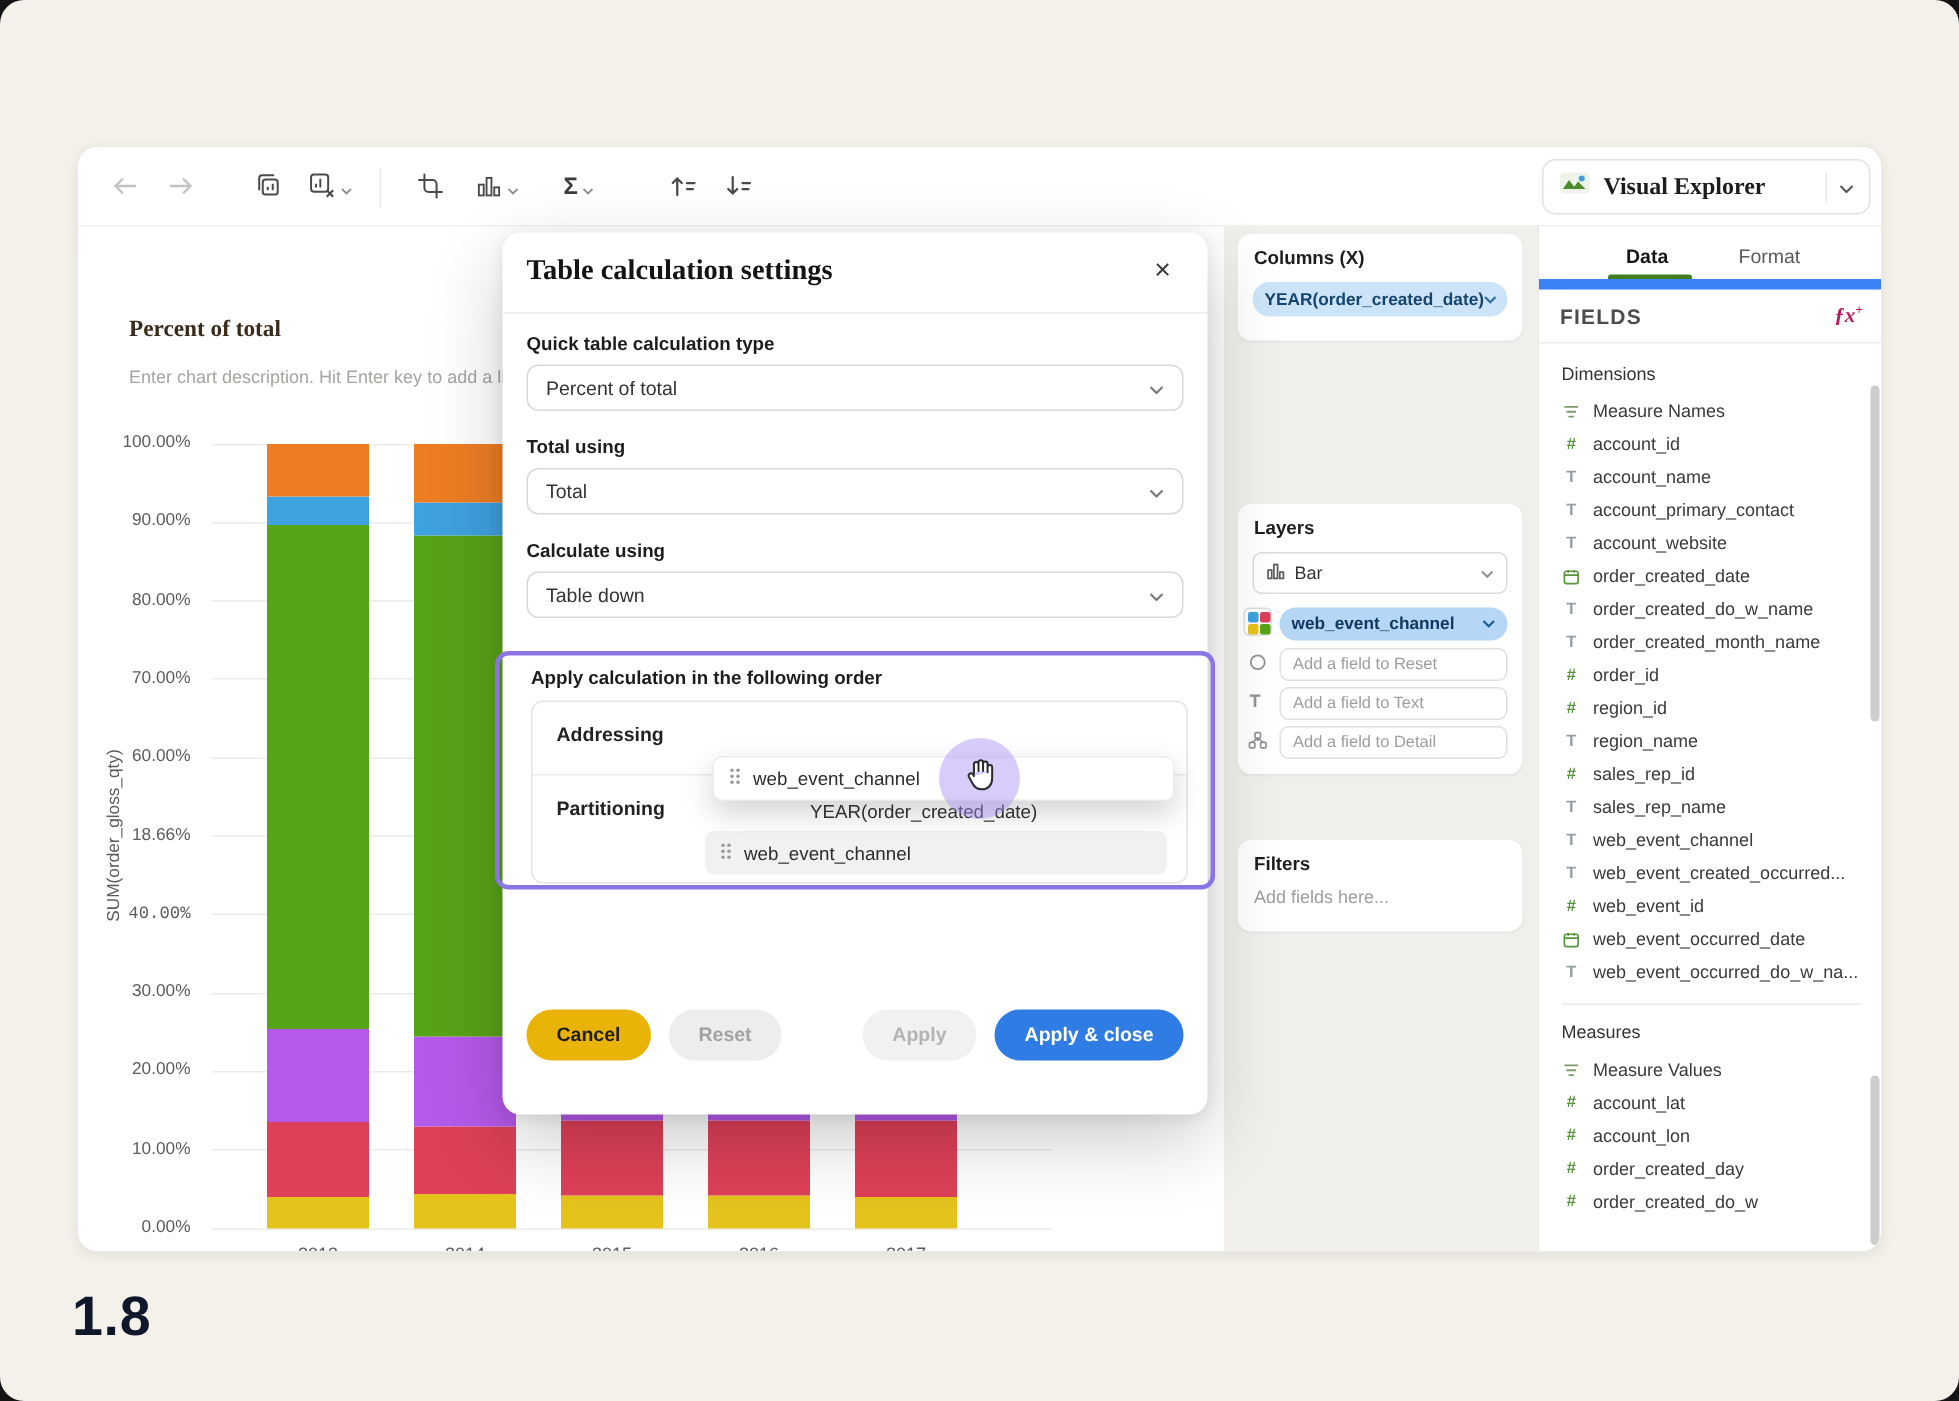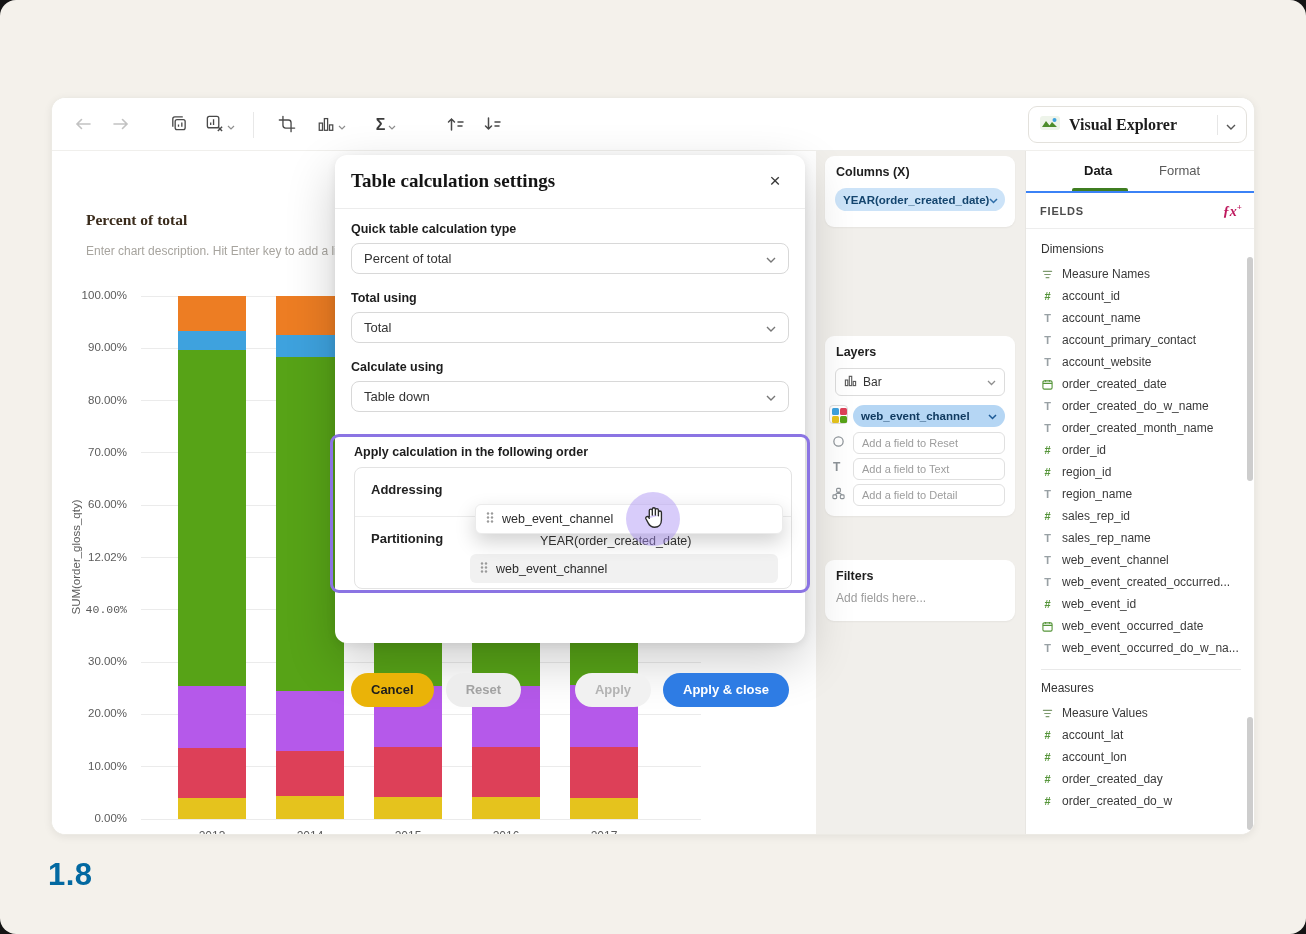--- a/index.html
+++ b/index.html
@@ -48,40 +48,40 @@
                  display:flex; align-items:center; padding:0 8px; gap:6px; font-size:12px; color:#333; cursor:pointer;}
   .add-field { position:absolute; border:1px solid #e0e0e0; border-radius:6px; background:#fff;
                display:flex; align-items:center; padding:0 8px; font-size:11px; color:#9d9d9d; cursor:text; }
   .row-icon { position:absolute; display:flex; align-items:center; justify-content:center; color:#8d9398; }
   .palette-box { position:absolute; width:19px; height:19px; border:1px solid #ddd; border-radius:4px; background:#fff;
                  display:grid; grid-template-columns:7px 7px; grid-template-rows:7px 7px; gap:1px; padding:1.5px; }
   .palette-box i { border-radius:1.5px; }
 
   
   .fields-panel { position:absolute; left:973px; top:53px; width:231px; height:685px; background:#fff; border-left:1px solid #e8e6e2; }
-  .tabs { position:relative; height:42px; border-bottom:2px solid #3b82f6; }
+  .tabs { position:relative; height:42px; border-bottom:7px solid #3b82f6; }
   .tab { position:absolute; top:12px; font-size:13px; cursor:pointer; }
   .tab.active { font-weight:700; color:#171717; }
   .tab.inactive { color:#5a5a5a; }
   .tab-underline { position:absolute; bottom:0; left:46px; width:56px; height:3px; background:#3f7d20; border-radius:2px 2px 0 0; }
   .fields-header { height:36px; border-bottom:1px solid #ededed; display:flex; align-items:center; padding:0 14px; }
-  .fields-header .hd { font-size:11px; font-weight:700; letter-spacing:.8px; color:#4c4c4c; flex:1; }
+  .fields-header .hd { font-size:14px; font-weight:700; letter-spacing:.8px; color:#4c4c4c; flex:1; }
   .fx { font-family:"Liberation Serif", serif; font-style:italic; font-weight:700; color:#be185d; font-size:14px; cursor:pointer; }
   .fx sup { font-size:9px; font-style:normal; }
   .panel-scroll { padding:13px 0 0 15px; }
   .section-label { font-size:12px; color:#333; margin-bottom:7px; }
   .field-row { height:22px; display:flex; align-items:center; gap:8px; font-size:12px; color:#3a3a3a; cursor:grab; }
   .fi { width:13px; display:inline-flex; justify-content:center; font-size:11px; font-weight:700; }
   .fi-num { color:#56953a; }
   .fi-text { color:#98a0a4; }
   .list-divider { height:1px; background:#e9e9e9; margin:10px 15px 11px 0; }
   .scroll-thumb { position:absolute; right:3px; width:6px; background:#cdcdcd; border-radius:3px; }
 
   
-  .modal { position:absolute; left:335px; top:155px; width:470px; height:488px; background:#fff; border-radius:12px;
+  .modal { position:absolute; left:335px; top:155px; width:470px; height:588px; background:#fff; border-radius:12px;
            box-shadow:0 18px 50px rgba(0,0,0,.20), 0 2px 10px rgba(0,0,0,.08); z-index:20; }
   .modal-title { position:absolute; left:16px; top:15px; font-family:"Liberation Serif", serif;
                  font-size:19px; font-weight:700; color:#141414; }
   .modal-close { position:absolute; right:16px; top:12px; width:28px; height:28px; border:none; background:transparent;
                  font-size:19px; color:#3a3a3a; cursor:pointer; }
   .modal-hd-divider { position:absolute; left:0; right:0; top:53px; height:1px; background:#ececec; }
   .modal-body { position:absolute; left:16px; right:16px; top:53px; }
   .m-label { font-size:12.5px; font-weight:700; color:#1d1d1d; margin-top:17px; }
   .m-label.first { margin-top:14px; }
   .m-select { height:31px; border:1px solid #d8d8d8; border-radius:8px; display:flex; align-items:center;
@@ -102,21 +102,21 @@
                  background:rgba(168,142,244,.45); z-index:6; display:flex; align-items:center; justify-content:center; }
   .note-box { position:absolute; left:16px; right:16px; top:447px; height:33px; background:#efefef; border-radius:8px;
               display:flex; align-items:center; padding:0 12px; font-size:12.5px; color:#2e2e2e; }
   .modal-footer { position:absolute; left:16px; right:16px; top:517px; height:35px; display:flex; align-items:center; gap:12px; }
   .btn { height:34px; border:none; border-radius:17px; padding:0 20px; font-size:13px; font-weight:700; cursor:pointer; }
   .btn-cancel { background:#eab308; color:#1d1d1d; }
   .btn-reset { background:#ededed; color:#a2a2a2; }
   .btn-apply { background:#f1f1f1; color:#b3b3b3; margin-left:auto; }
   .btn-apply-close { background:#2e7ce4; color:#fff; }
 
-  .version-label { position:absolute; left:48px; top:857px; font-size:31px; font-weight:800; color:#0369a1; letter-spacing:.5px; }
+  .version-label { position:absolute; left:48px; top:857px; font-size:37px; font-weight:800; color:#0f172a; letter-spacing:.5px; }
 </style>
 </head>
 <body>
 
 <div class="canvas">
   <div class="window">
 
     <div class="toolbar">
       <button class="tb-btn" style="left:16px;width:30px;">
         <span><svg width="18" height="14" viewBox="0 0 18 14" fill="none" stroke="#c2c2c2" stroke-width="1.6" stroke-linecap="round">
@@ -202,21 +202,21 @@
     <div class="chart-pane">
       <div class="chart-title">Percent of total</div>
       <div class="chart-subtitle">Enter chart description. Hit Enter key to add a lin</div>
       <div class="ylabel">SUM(order_gloss_qty)</div>
       <div class="yticks" id="yticks">
           <div class="ytick" style="top: 516px;">0.00%</div>
           <div class="ytick" style="top: 463.7px;">10.00%</div>
           <div class="ytick" style="top: 411.4px;">20.00%</div>
           <div class="ytick" style="top: 359.1px;">30.00%</div>
           <div class="ytick" style="top: 306.8px; font-family: Liberation Mono, monospace;">40.00%</div>
-          <div class="ytick" style="top: 254.5px;">12.02%</div>
+          <div class="ytick" style="top: 254.5px;">18.66%</div>
           <div class="ytick" style="top: 202.2px;">60.00%</div>
           <div class="ytick" style="top: 149.9px;">70.00%</div>
           <div class="ytick" style="top: 97.6px;">80.00%</div>
           <div class="ytick" style="top: 45.3px;">90.00%</div>
           <div class="ytick" style="top: -7px;">100.00%</div>
         </div>
       <div class="plot" id="plot">
           <div class="gridline" style="top: 522.5px;"></div>
           <div class="gridline" style="top: 470.2px;"></div>
           <div class="gridline" style="top: 417.9px;"></div>

